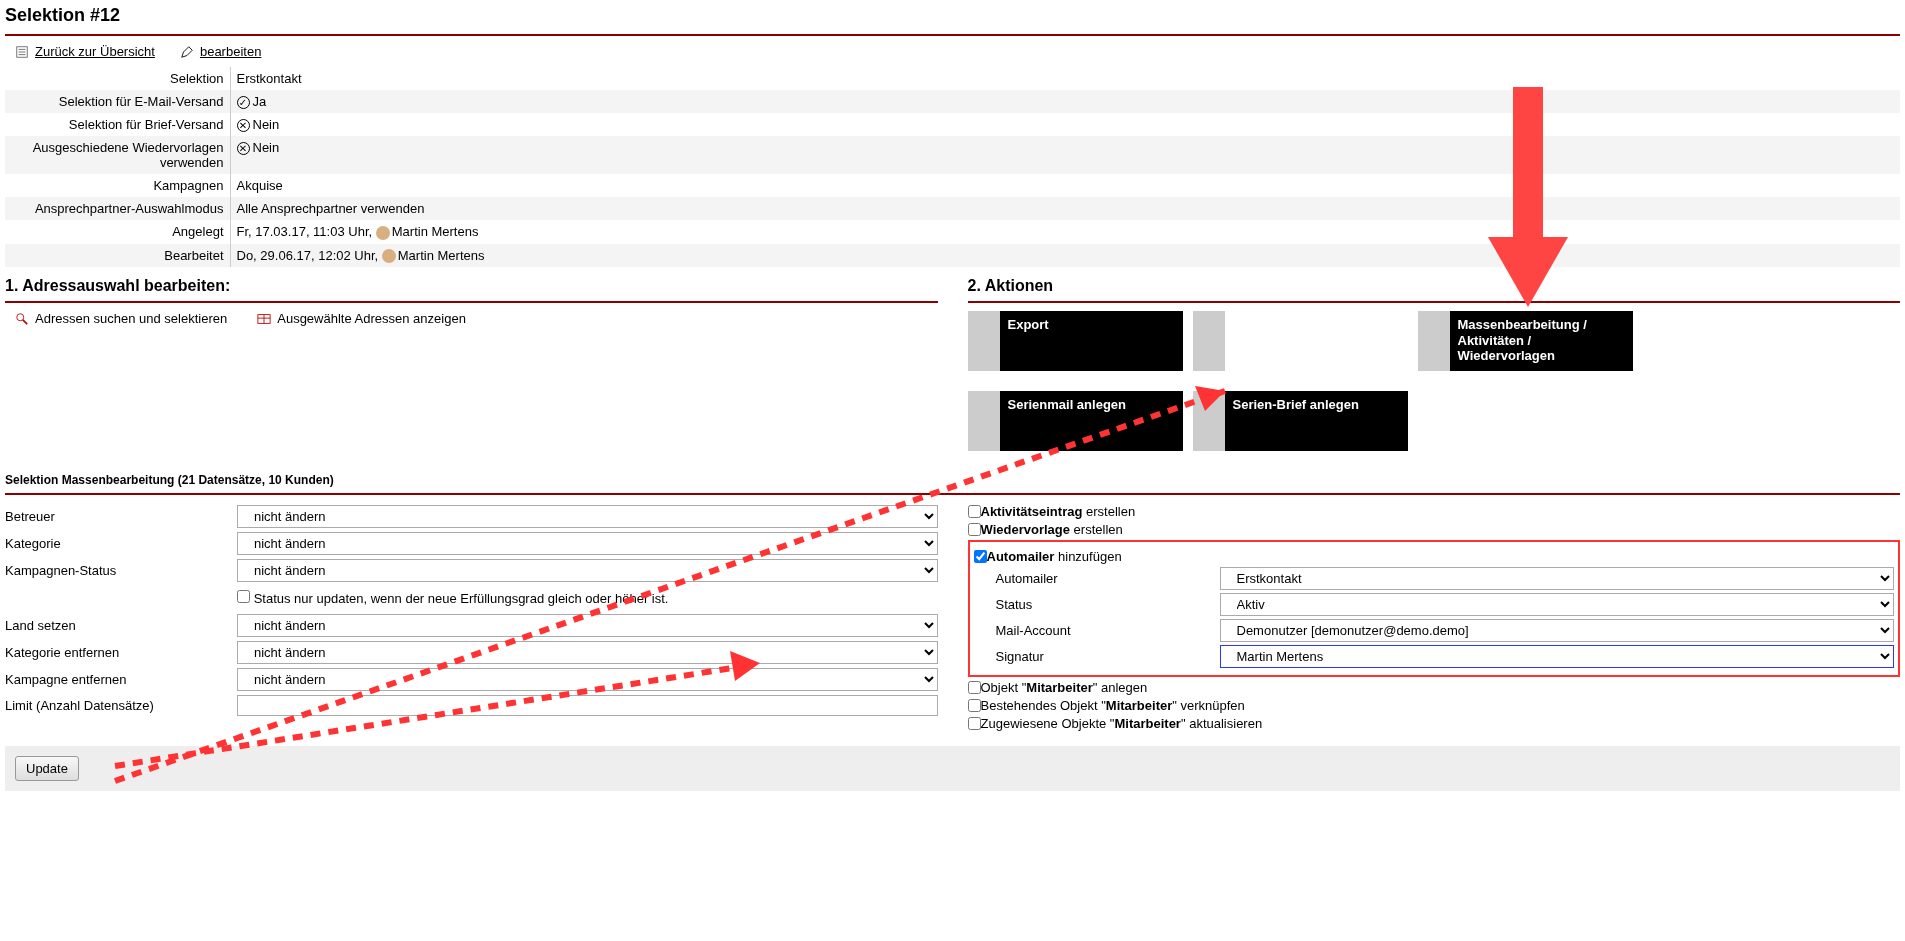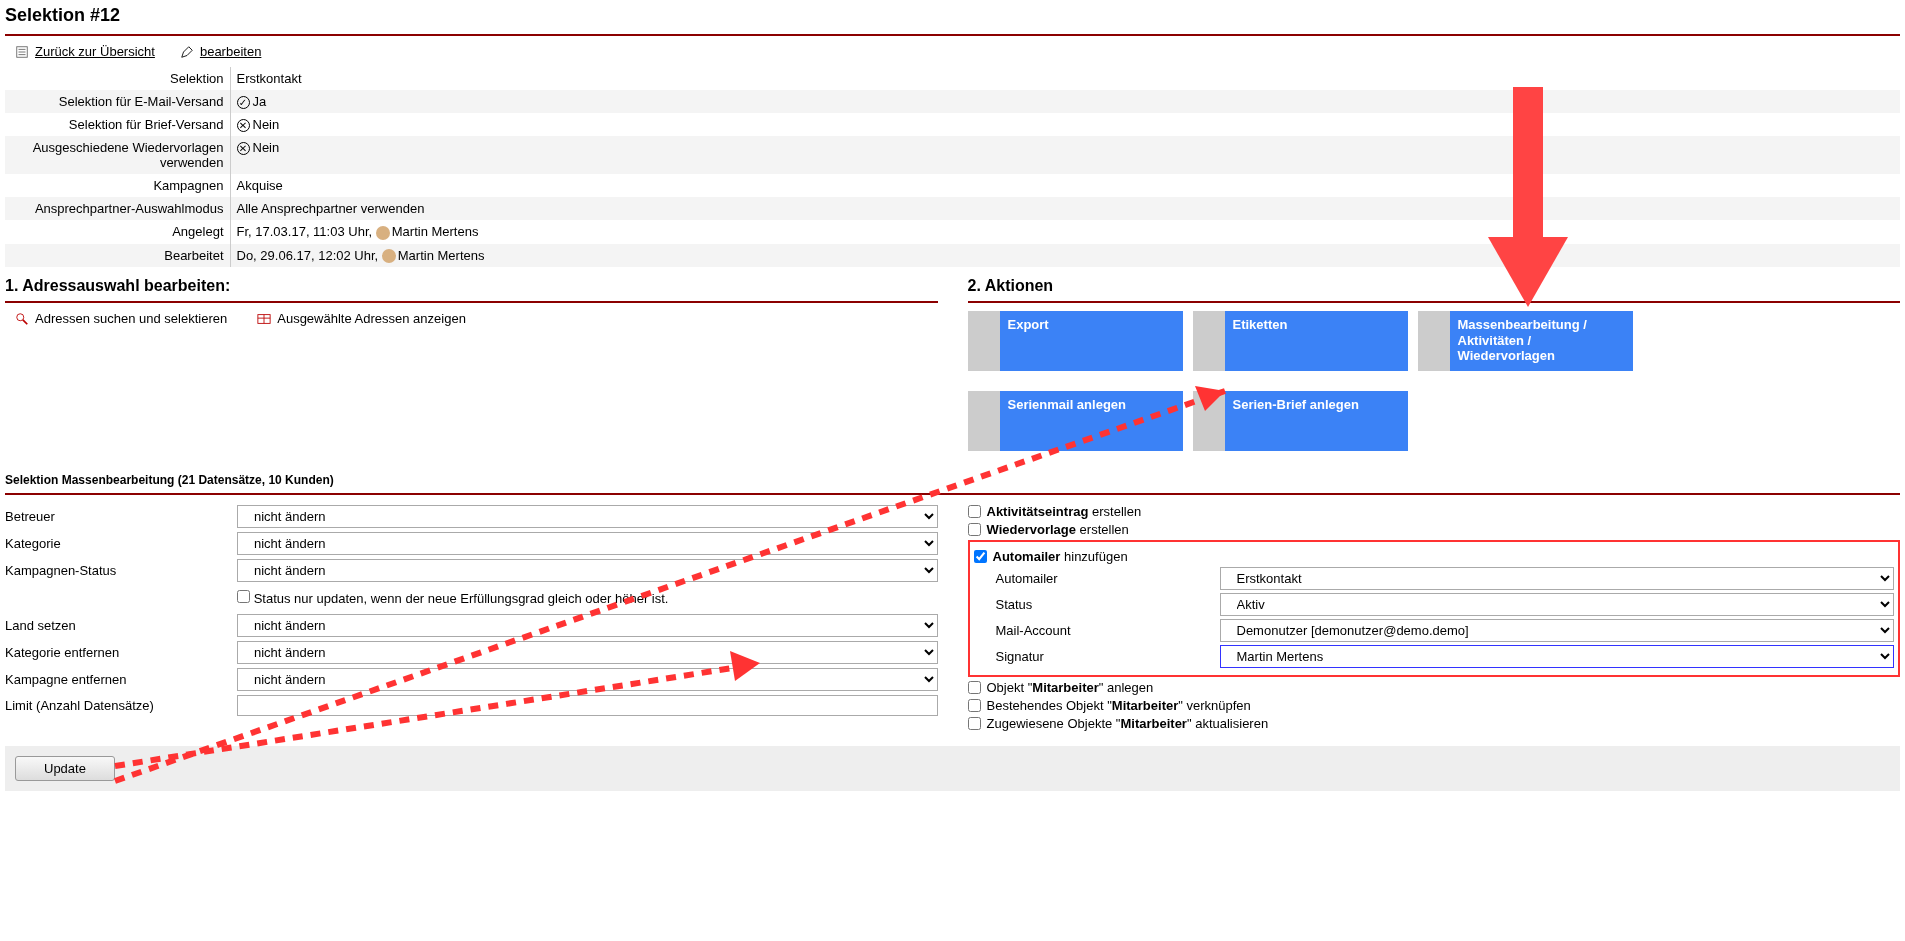--- a/index.html
+++ b/index.html
@@ -15,34 +15,34 @@
     .details-table td.label { text-align: right; width: 225px; border-right: 1px solid #ccc; }
     .details-table td.value { text-align: left; }
     .cols { display: flex; gap: 30px; margin-top: 10px; }
     .left-col { flex: 1; }
     .right-col { flex: 1; }
     .section-title { font-size: 16px; font-weight: bold; margin-bottom: 6px; }
     .sub-toolbar { display: flex; gap: 30px; padding: 8px 10px; }
     .action-grid { padding: 8px 0; display: flex; flex-wrap: wrap; gap: 10px; }
     .action-tile { display: flex; width: 215px; height: 60px; }
     .tile-icon { width: 32px; background: #ccc; }
-    .tile-label { flex: 1; background: #3b82f6; color: #fff; font-weight: bold; padding: 6px 8px; font-size: 13px; line-height: 1.2; }
+    .tile-label { flex: 1; background: #000000; color: #fff; font-weight: bold; padding: 6px 8px; font-size: 13px; line-height: 1.2; }
     .mass-title { font-size: 12px; font-weight: bold; margin: 14px 0 6px 0; }
     .form-row { display: flex; align-items: center; margin: 4px 0; }
     .form-label { width: 232px; }
     .form-control { flex: 1; }
     select, input.text { width: 100%; border: 1px solid #aaa; font-family: Arial; font-size: 13px; padding: 2px 12px; background: #fff; }
     .hint { margin-left: 232px; padding: 4px 0; }
-    .checkbox-row { display: flex; align-items: center; gap: 6px; margin: 3px 0; }
+    .checkbox-row { display: flex; align-items: center; gap: 0; margin: 3px 0; }
     .am-box { border: 2px solid #f33; padding: 4px; margin: 2px 0; }
     .am-inner-row { display: flex; align-items: center; margin: 3px 0; margin-left: 22px; }
     .am-lbl { width: 224px; }
     .am-ctl { flex: 1; }
     .footer { background: #eee; margin-top: 12px; padding: 10px;}
-    .update-btn { background: linear-gradient(#f8f8f8,#ddd); border: 1px solid #999; border-radius: 3px; padding: 4px 28px; font-family: Arial; font-size: 13px; cursor: pointer; }
+    .update-btn { background: linear-gradient(#f8f8f8,#ddd); border: 1px solid #999; border-radius: 3px; padding: 4px 10px; font-family: Arial; font-size: 13px; cursor: pointer; }
     .avatar { display:inline-block; width:14px; height:14px; background:#d8b080; border-radius:50%; vertical-align:middle; margin-right:2px;}
     .yesno { display:inline-block; width:13px; height:13px; border:1px solid #000; border-radius:50%; text-align:center; font-size:10px; line-height:11px; vertical-align:middle; margin-right:3px;}
     .big-arrow { position:absolute; pointer-events:none; }
   </style>
 </head>
 <body>
 
 <h2>Selektion #12</h2>
 <hr class="hr-red">
 
@@ -127,21 +127,20 @@
   <div class="right-col" style="position:relative;">
     <div class="section-title">2. Aktionen</div>
     <hr class="hr-red">
     <div class="action-grid">
       <div class="action-tile">
           <div class="tile-icon"></div>
           <div class="tile-label">Export</div>
         </div>
       <div class="action-tile">
           <div class="tile-icon"></div>
-          <div class="tile-label">Etiketten</div>
         </div>
       <div class="action-tile">
           <div class="tile-icon"></div>
           <div class="tile-label">Massenbearbeitung / Aktivitäten / Wiedervorlagen</div>
         </div>
       <div style="width:100%; height:0;"></div>
       <div class="action-tile">
           <div class="tile-icon"></div>
           <div class="tile-label">Serienmail anlegen</div>
         </div>

